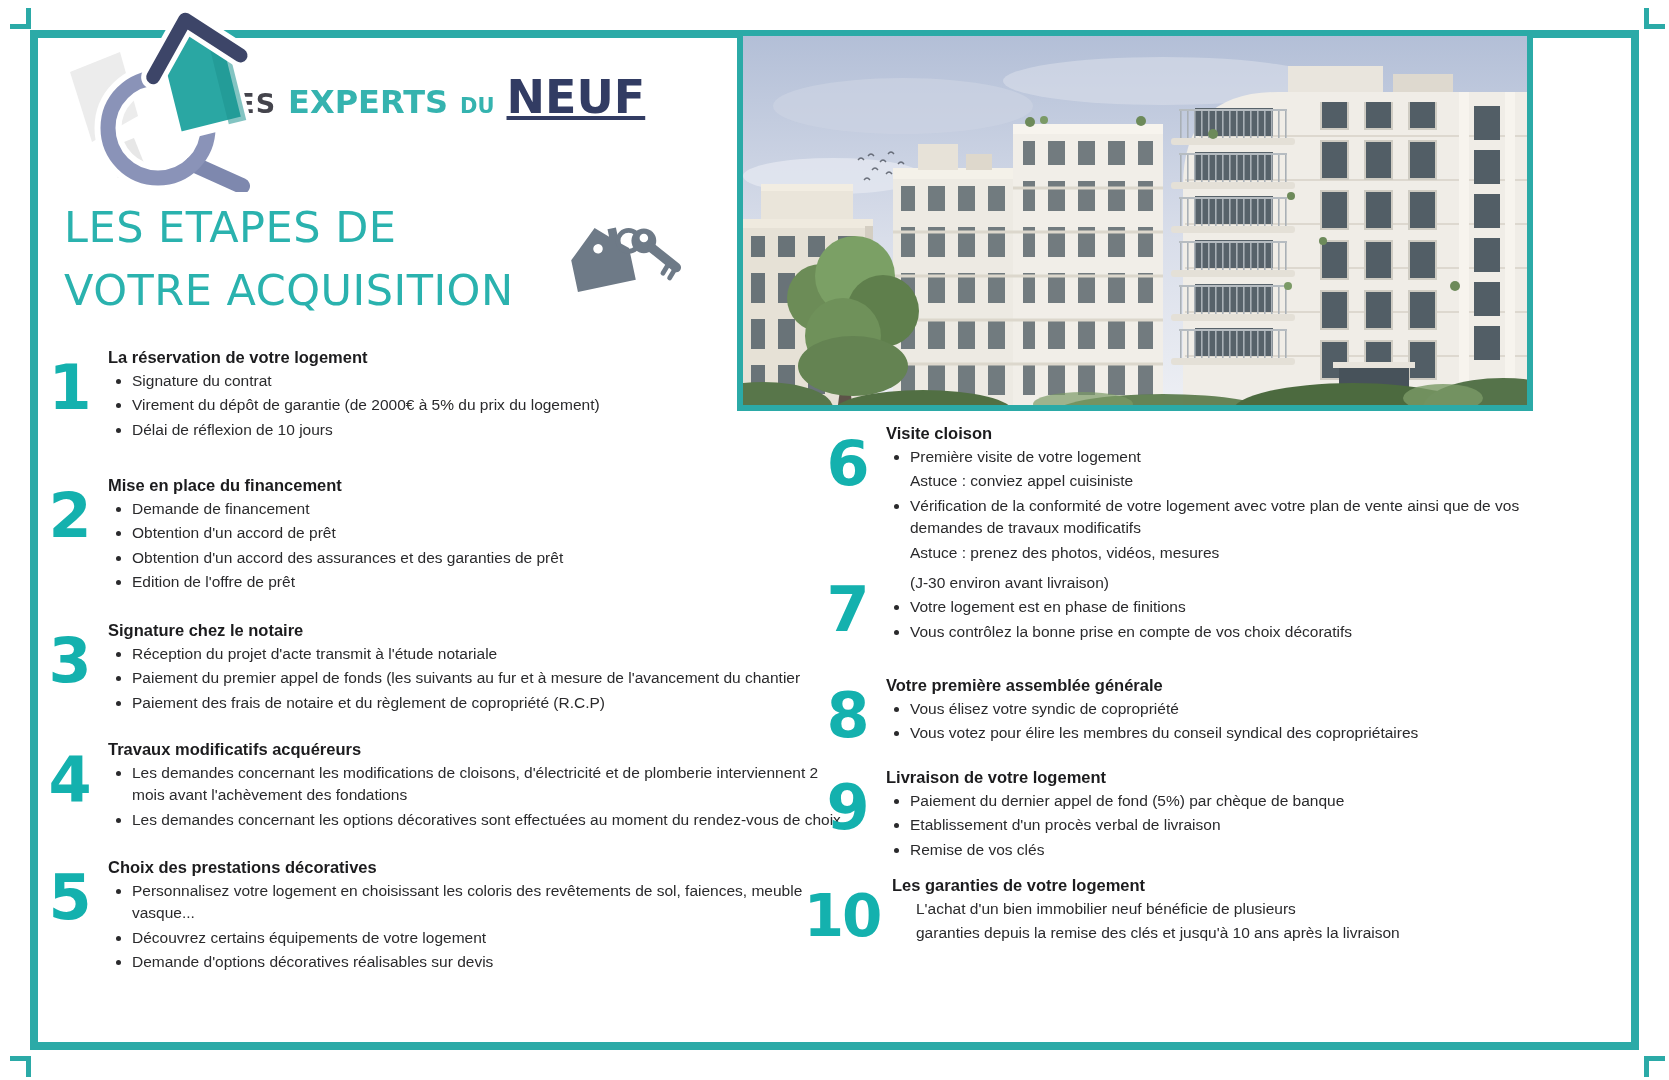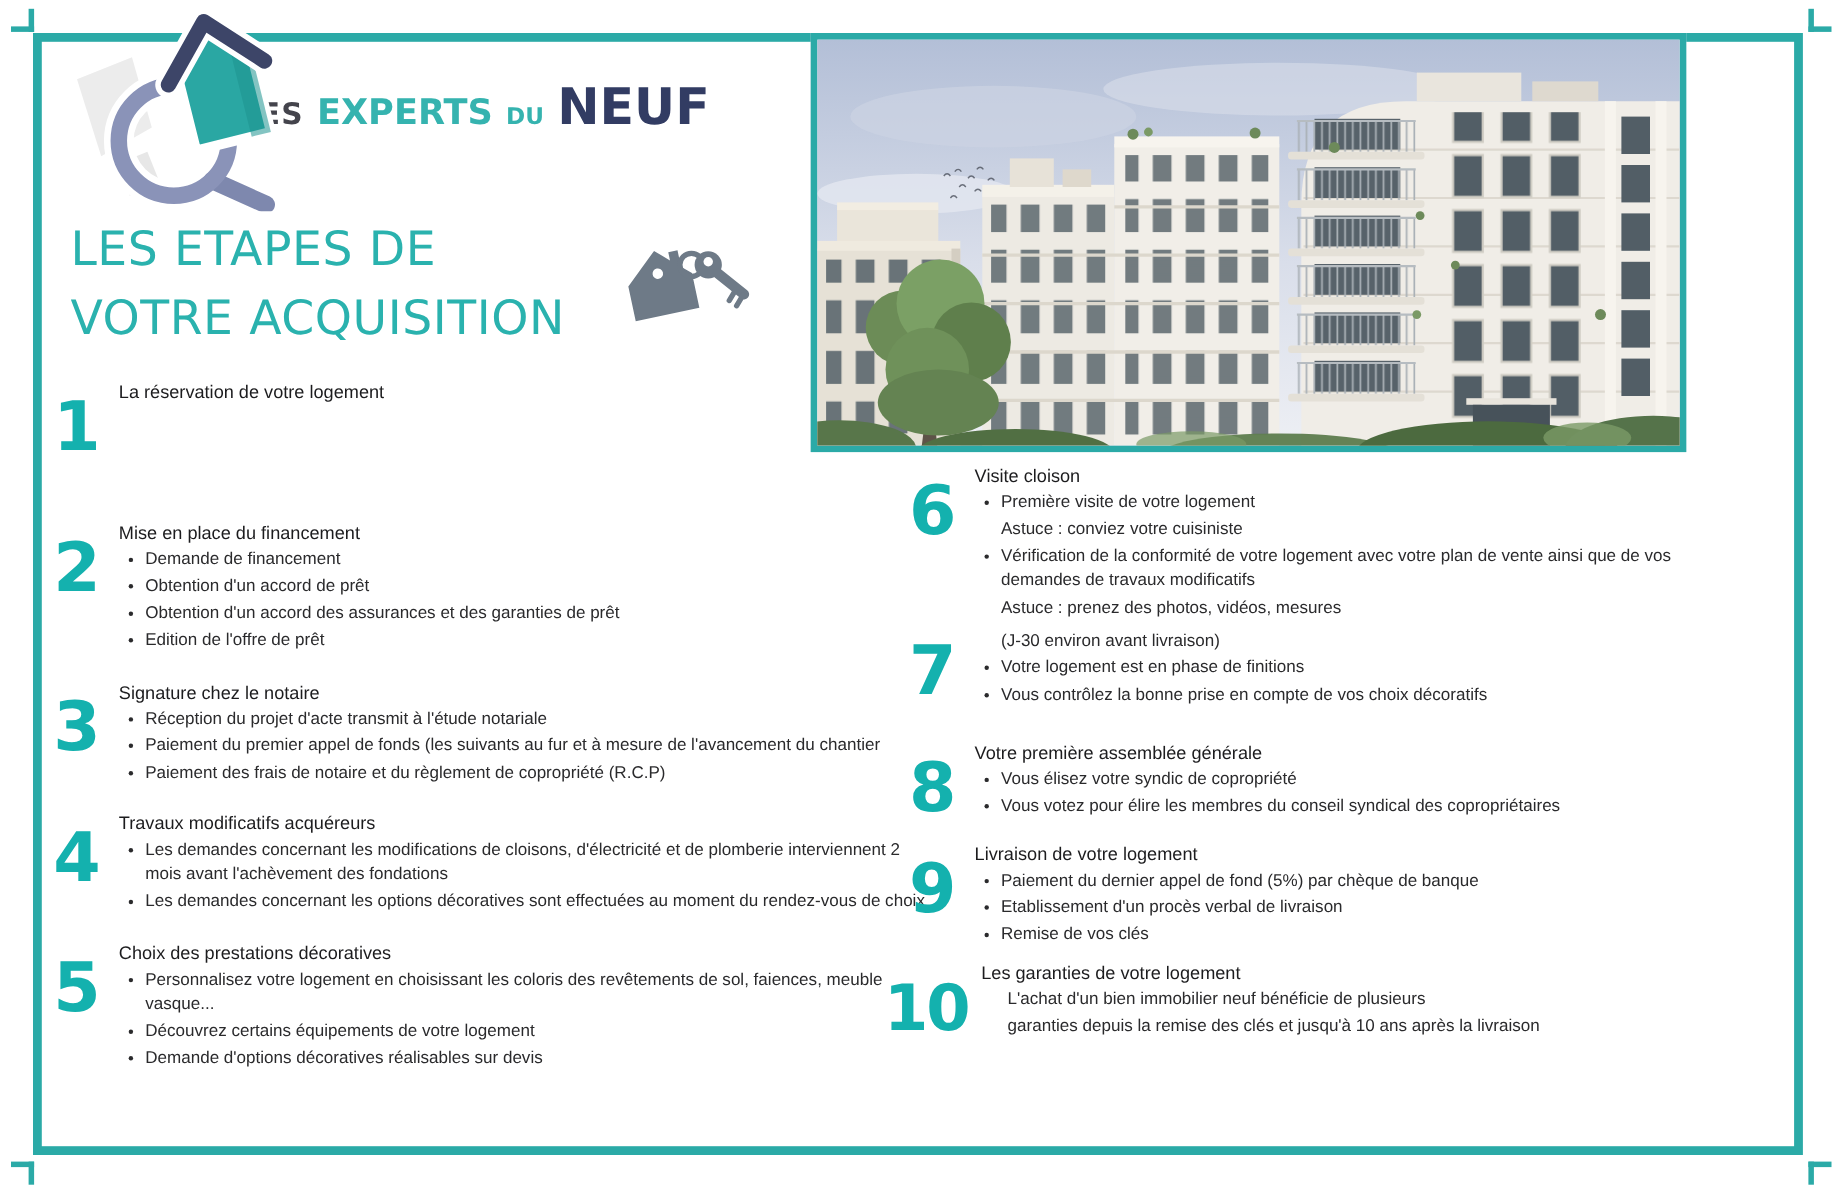--- a/index.html
+++ b/index.html
@@ -12,35 +12,35 @@
   .corner.tr{left:1644px;top:8px;border-left:5px solid #2BAAA7;border-bottom:5px solid #2BAAA7;}
   .corner.br{left:1644px;top:1056px;border-left:5px solid #2BAAA7;border-top:5px solid #2BAAA7;}
   .corner.bl{left:10px;top:1056px;border-right:5px solid #2BAAA7;border-top:5px solid #2BAAA7;}
 
   .logo-mark{position:absolute;left:64px;top:0px;width:202px;height:192px;z-index:5;}
   .logo-text{position:absolute;left:218px;top:70px;display:flex;align-items:baseline;gap:12px;
         font-family:"DejaVu Sans",sans-serif;font-weight:bold;white-space:nowrap;}
   .logo-les{font-size:27px;color:#44444c;letter-spacing:1px;}
   .logo-experts{font-size:32px;color:#35B3AF;}
   .logo-du{font-size:21px;color:#35B3AF;}
-  .logo-neuf{font-size:46px;color:#323C63;}
+  .logo-neuf{font-size:46px;color:#323C63;text-decoration:underline;}
 
   .title{position:absolute;left:64px;top:196px;font-family:"DejaVu Sans",sans-serif;
         font-weight:normal;font-size:43px;line-height:63px;color:#2AB2AE;letter-spacing:.5px;}
   .keys-icon{position:absolute;left:558px;top:214px;width:124px;height:86px;}
 
   .photo{position:absolute;left:737px;top:30px;width:796px;height:381px;
         border:6px solid #2BAAA7;box-sizing:border-box;background:#dfe4ee;}
   .photo svg{display:block;width:100%;height:100%;}
 
   .step{position:absolute;display:flex;}
   .step .num{font-family:"DejaVu Sans",sans-serif;font-weight:bold;font-size:62px;line-height:60px;
         color:#14B1AE;width:56px;flex:none;text-align:center;margin-top:10px;}
   .step .body{margin-left:10px;}
-  .step h3{font-size:16.5px;font-weight:normal;margin:0 0 3px 0;color:#1c1c1e;}
+  .step h3{font-size:16.5px;font-weight:bold;margin:0 0 3px 0;color:#1c1c1e;}
   .step ul{margin:0;padding-left:24px;font-size:15.5px;line-height:1.45;color:#2a2a2c;}
   .step li{margin:2px 0;}
   .step li.plain{list-style:none;}
   .sl{left:42px;}  .sl ul{width:720px;}
   .sr{left:820px;} .sr ul{width:640px;}
   .step-10 .num{font-size:58px;width:80px;margin-left:-18px;letter-spacing:-2px;}
 </style>
 </head>
 <body>
 
@@ -234,20 +234,25 @@
       <ellipse cx="760" cy="372" rx="80" ry="30" fill="#55734a"></ellipse>
       <ellipse cx="700" cy="362" rx="40" ry="14" fill="#7b9a66" opacity="0.8"></ellipse>
       <ellipse cx="340" cy="368" rx="50" ry="12" fill="#7b9a66" opacity="0.7"></ellipse>
     </svg>
   </div>
 
   <div class="step sl" style="top:348px">
     <div class="num">1</div>
     <div class="body">
       <h3>La réservation de votre logement</h3>
+      <ul>
+        <li>Signature du contrat</li>
+        <li>Virement du dépôt de garantie (de 2000€ à 5% du prix du logement)</li>
+        <li>Délai de réflexion de 10 jours</li>
+      </ul>
     </div>
   </div>
 
   <div class="step sl" style="top:476px">
     <div class="num">2</div>
     <div class="body">
       <h3>Mise en place du financement</h3>
       <ul>
         <li>Demande de financement</li>
         <li>Obtention d'un accord de prêt</li>
@@ -291,21 +296,21 @@
       </ul>
     </div>
   </div>
 
   <div class="step sr" style="top:424px">
     <div class="num">6</div>
     <div class="body">
       <h3>Visite cloison</h3>
       <ul>
         <li>Première visite de votre logement</li>
-        <li class="plain">Astuce : conviez votre cuisiniste</li>
+        <li class="plain">Astuce : conviez appel cuisiniste</li>
         <li>Vérification de la conformité de votre logement avec votre plan de vente ainsi que de vos demandes de travaux modificatifs</li>
         <li class="plain">Astuce : prenez des photos, vidéos, mesures</li>
       </ul>
     </div>
   </div>
 
   <div class="step sr" style="top:570px">
     <div class="num">7</div>
     <div class="body">
       <ul>

